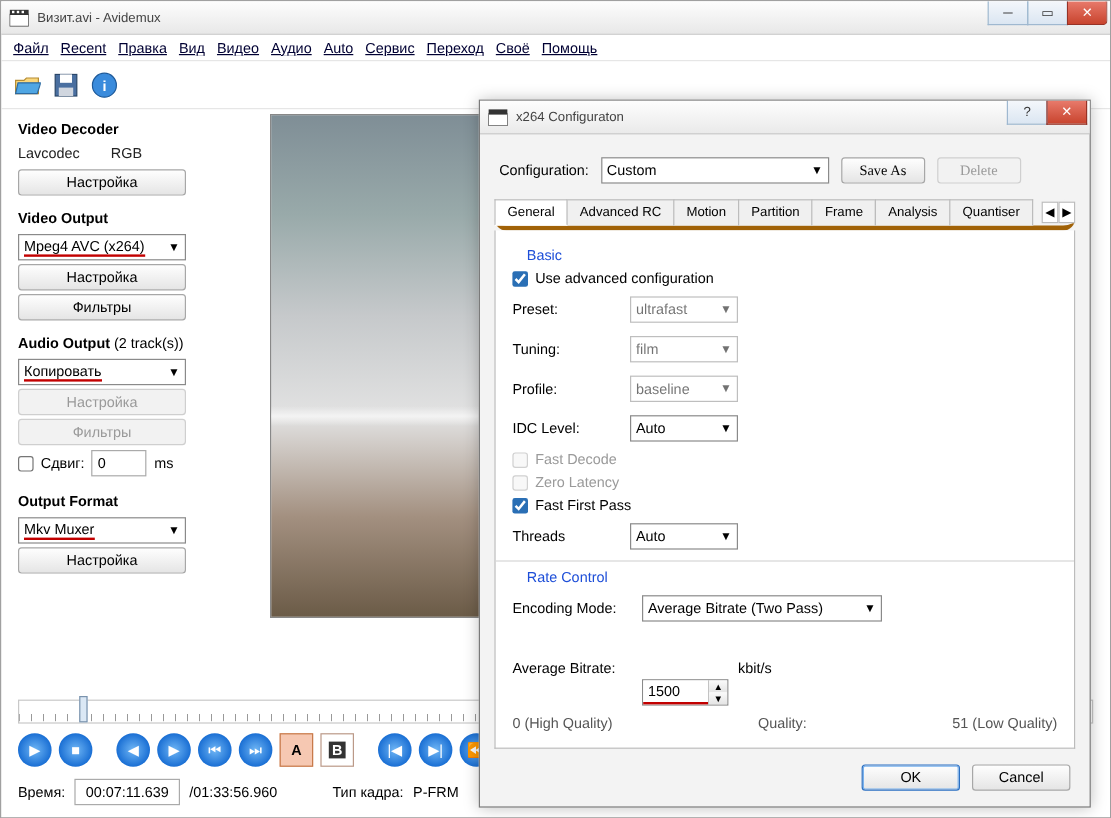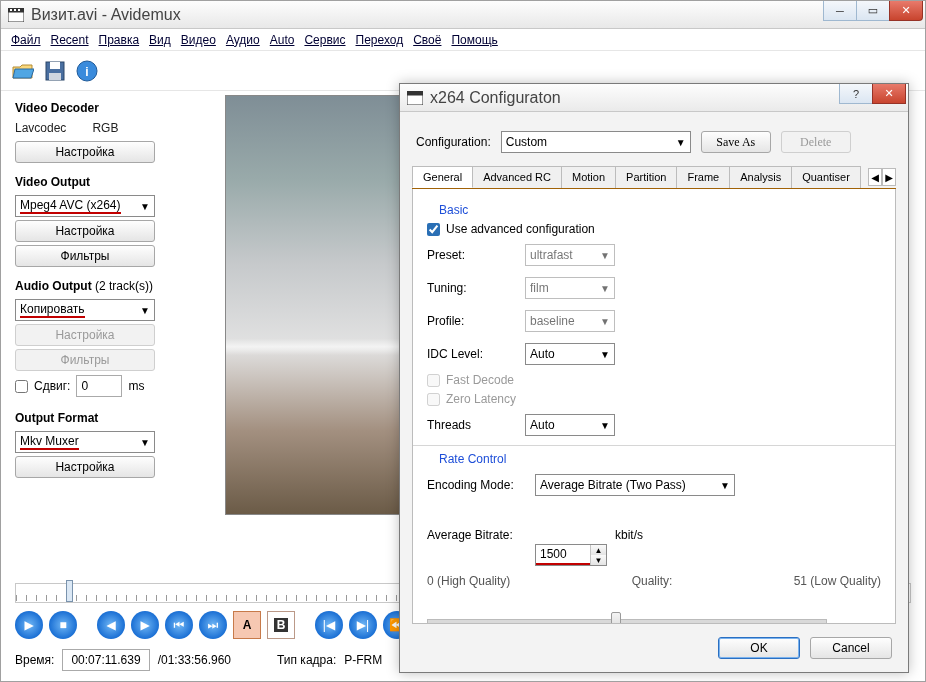--- a/index.html
+++ b/index.html
@@ -1,19 +1,19 @@
 <!DOCTYPE html>
 <html><head>
 <meta charset="utf-8">
 <style>
 * { box-sizing: border-box; margin: 0; padding: 0; font-family: "Segoe UI", Tahoma, sans-serif; font-size: 12px; }
 body { background: #fff; width: 926px; height: 682px; overflow: hidden; position: relative; border: 1px solid #a0a0a0; }
 .titlebar { height: 28px; background: linear-gradient(#fdfdfd,#e8e8e8); display: flex; align-items: center; border-bottom: 1px solid #c8c8c8; position: relative; }
 .titlebar .icon-box { width: 18px; height: 16px; margin: 0 6px; display:flex;align-items:center;justify-content:center;}
-.titlebar .title-text { font-size: 16px; color: #444; }
+.titlebar .title-text { font-size: 11px; color: #444; }
 .winbtns { position: absolute; right: 2px; top: 0; display: flex; }
 .winbtn { width: 34px; height: 20px; border: 1px solid #9fb8d0; border-top: none; background: linear-gradient(#f4f7fb,#dbe6f2); margin-left: -1px; display:flex;align-items:center;justify-content:center; font-size:11px; color:#333;}
 .winbtn.close { background: linear-gradient(#e87a6b,#c8442e); color:#fff; border-color:#963226; border-radius:0 0 4px 0;}
 .menubar { height: 22px; display:flex; align-items:center; padding: 0 10px; gap: 10px; border-bottom: 1px solid #e6e6e6;}
 .menubar span { text-decoration: underline; color:#003; cursor:default;}
 .toolbar { height: 40px; display:flex; align-items:center; padding:0 10px; gap:8px; border-bottom: 1px solid #e6e6e6;}
 .tool-icon { width:24px;height:24px; display:flex;align-items:center;justify-content:center;}
 .main { display:flex; height: calc(100% - 28px - 22px - 40px); }
 .left-pane { width: 224px; padding: 6px 10px 6px 14px; }
 .section-title { font-weight:bold; margin: 4px 0 6px 0;}
@@ -41,21 +41,21 @@
 .statusrow{display:flex;align-items:center;gap:8px;}
 .statusrow .box{border:1px solid #aaa;background:#fff;padding:2px 8px;height:22px;display:flex;align-items:center;}
 
 .dialog { position:absolute; left:398px; top:82px; width:510px; height:590px; border:1px solid #7a7a7a; background:#f3f3f3; box-shadow:0 0 12px rgba(0,0,0,.25);}
 .dialog .titlebar{background:linear-gradient(#fdfdfd,#eaeaea);}
 .dialog .winbtn.close{border-radius:0;}
 .dlg-body{padding:10px 12px; height:calc(100% - 28px); display:flex; flex-direction:column;}
 .config-row{display:flex;align-items:center;gap:10px;margin:6px 4px 10px 4px;}
 .config-row .select{width:190px;}
 .config-row .btn{width:70px;font-family:Liberation Serif, serif;}
-.tabbar{display:flex;background:#f3f3f3;border-bottom:1px solid #a16207;position:relative;}
+.tabbar{display:flex;background:#f3f3f3;border-bottom:4px solid #a16207;position:relative;border-radius:10px;}
 .tab{padding:4px 10px;border:1px solid #bcbcbc;border-bottom:none;background:#f0f0f0;margin-right:-1px;font-size:11px;}
 .tab.active{background:#fff;border-bottom:1px solid #fff;position:relative;z-index:2;}
 .tabarrows{position:absolute;right:0;top:2px;display:flex;}
 .tabarrows div{width:14px;height:18px;border:1px solid #bcbcbc;background:#fff;display:flex;align-items:center;justify-content:center;font-size:10px;}
 .tabcontent{flex:1;background:#fff;border:1px solid #bcbcbc;border-top:none;padding:10px 14px;overflow:hidden;}
 .group-label{color:#1d4ed8;margin:4px 12px;}
 .formrow{display:flex;align-items:center;gap:8px;margin:5px 0;}
 .formrow label{width:90px;}
 .formrow .select{width:90px;}
 .checkbox{display:flex;align-items:center;gap:6px;margin:5px 0;}
@@ -296,20 +296,24 @@
           </div>
         </div>
       <div class="checkbox disabled">
           <input type="checkbox" class="chk" disabled="" style="">
           <span>Fast Decode</span>
         </div>
       <div class="checkbox disabled">
           <input type="checkbox" class="chk" disabled="" style="">
           <span>Zero Latency</span>
         </div>
+      <div class="checkbox">
+          <input type="checkbox" checked="" class="chk" style="">
+          <span>Fast First Pass</span>
+        </div>
       <div class="formrow">
           <label>Threads</label>
           <div class="select">
             <span>Auto</span>
             <span class="arrow">▼</span>
           </div>
         </div>
       <div class="hr"></div>
       <div class="group-label">Rate Control</div>
       <div class="formrow ratectl">

